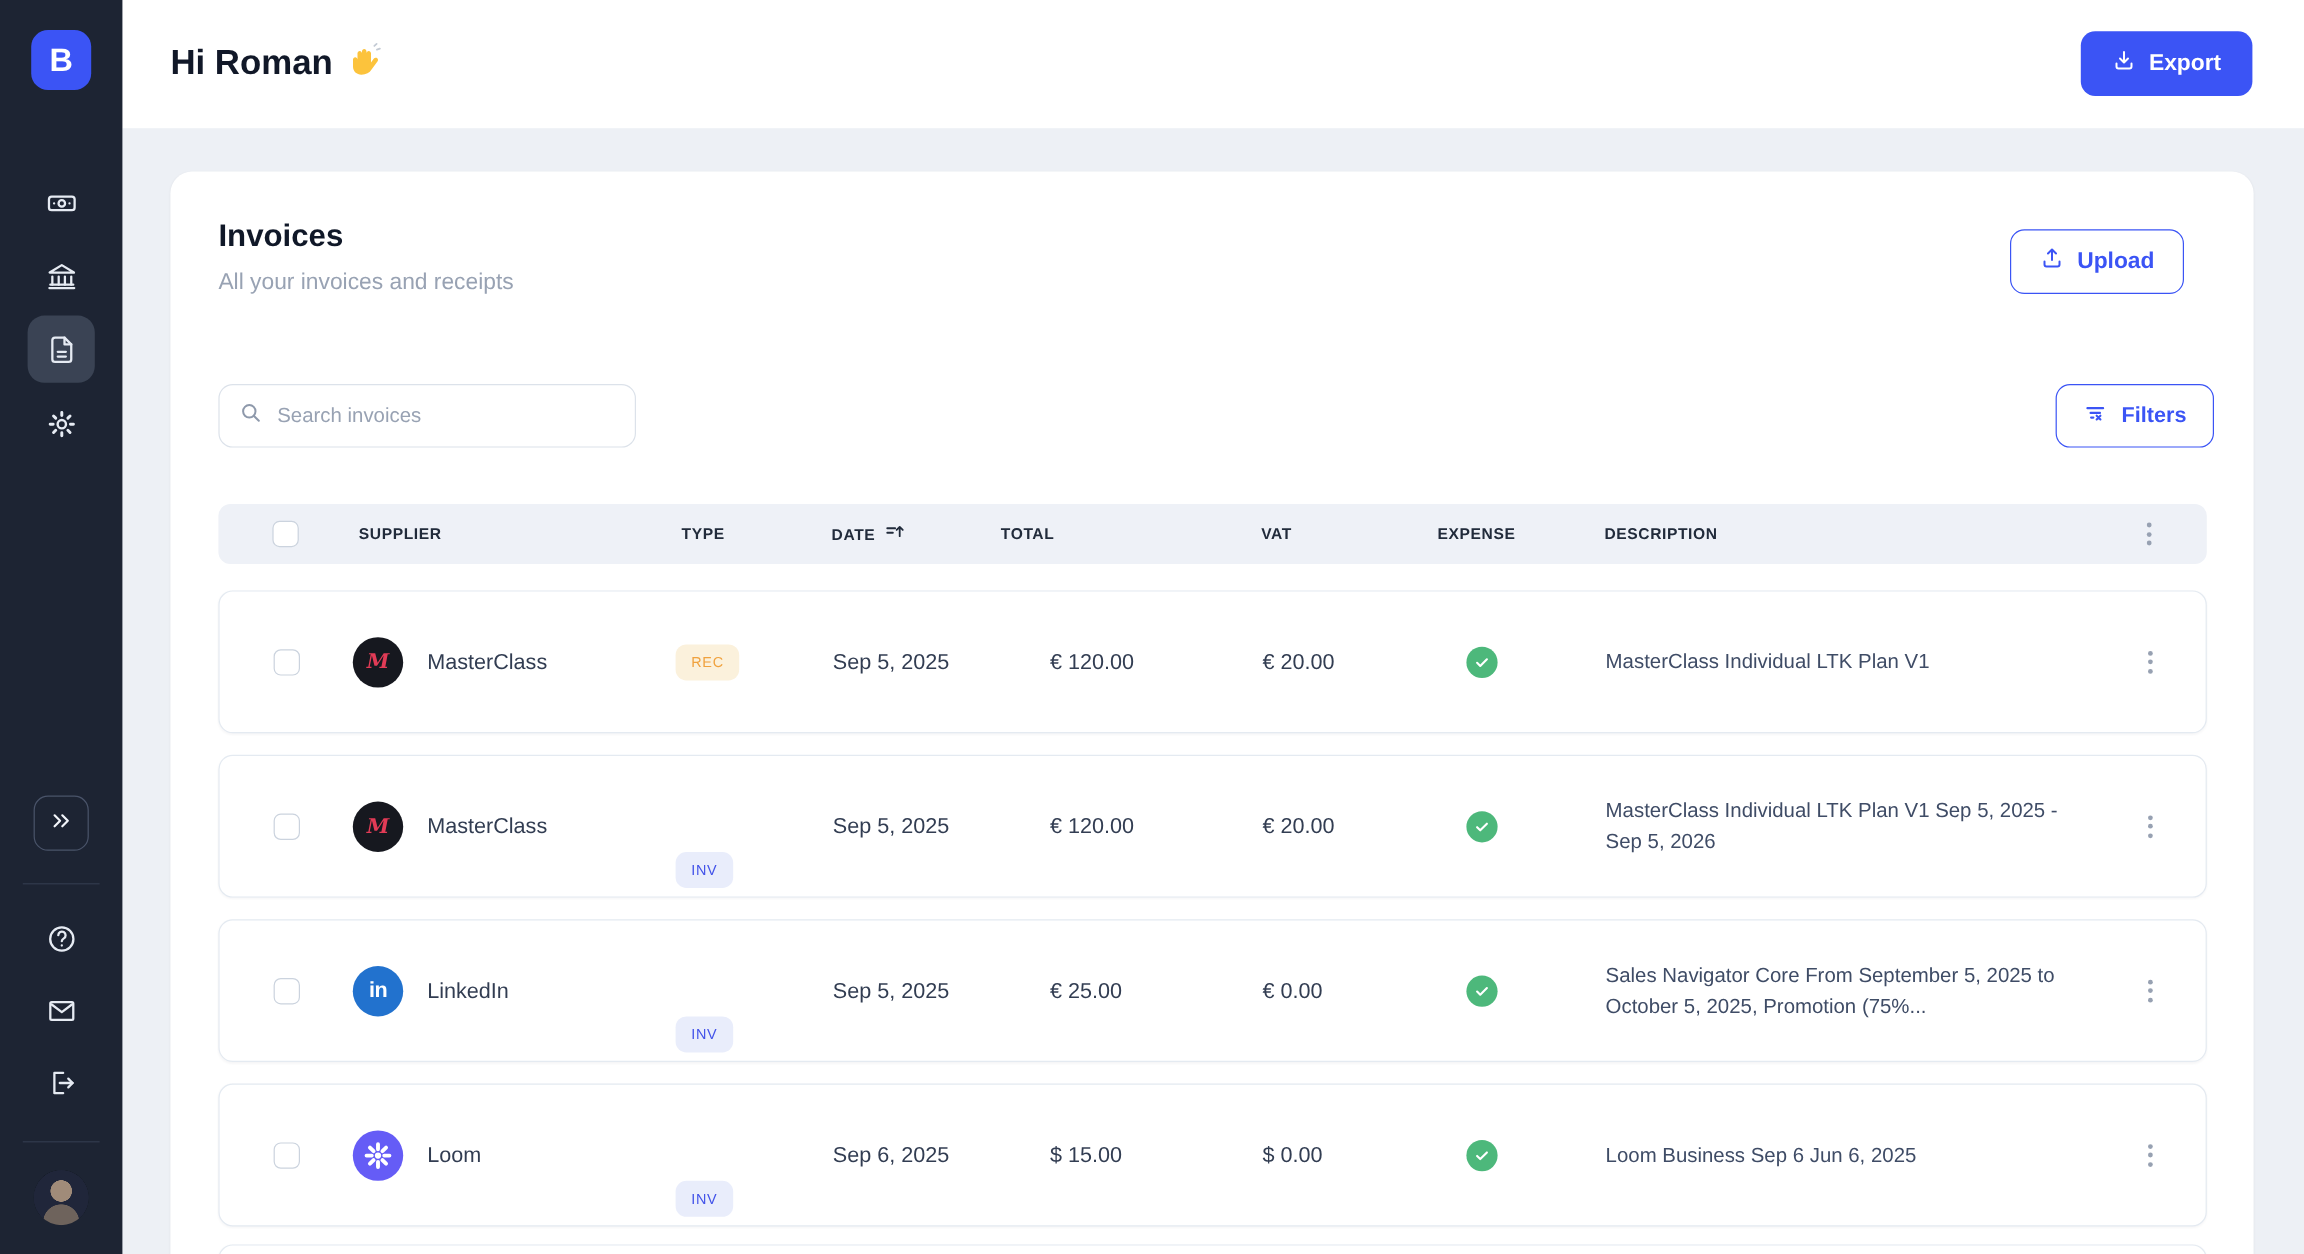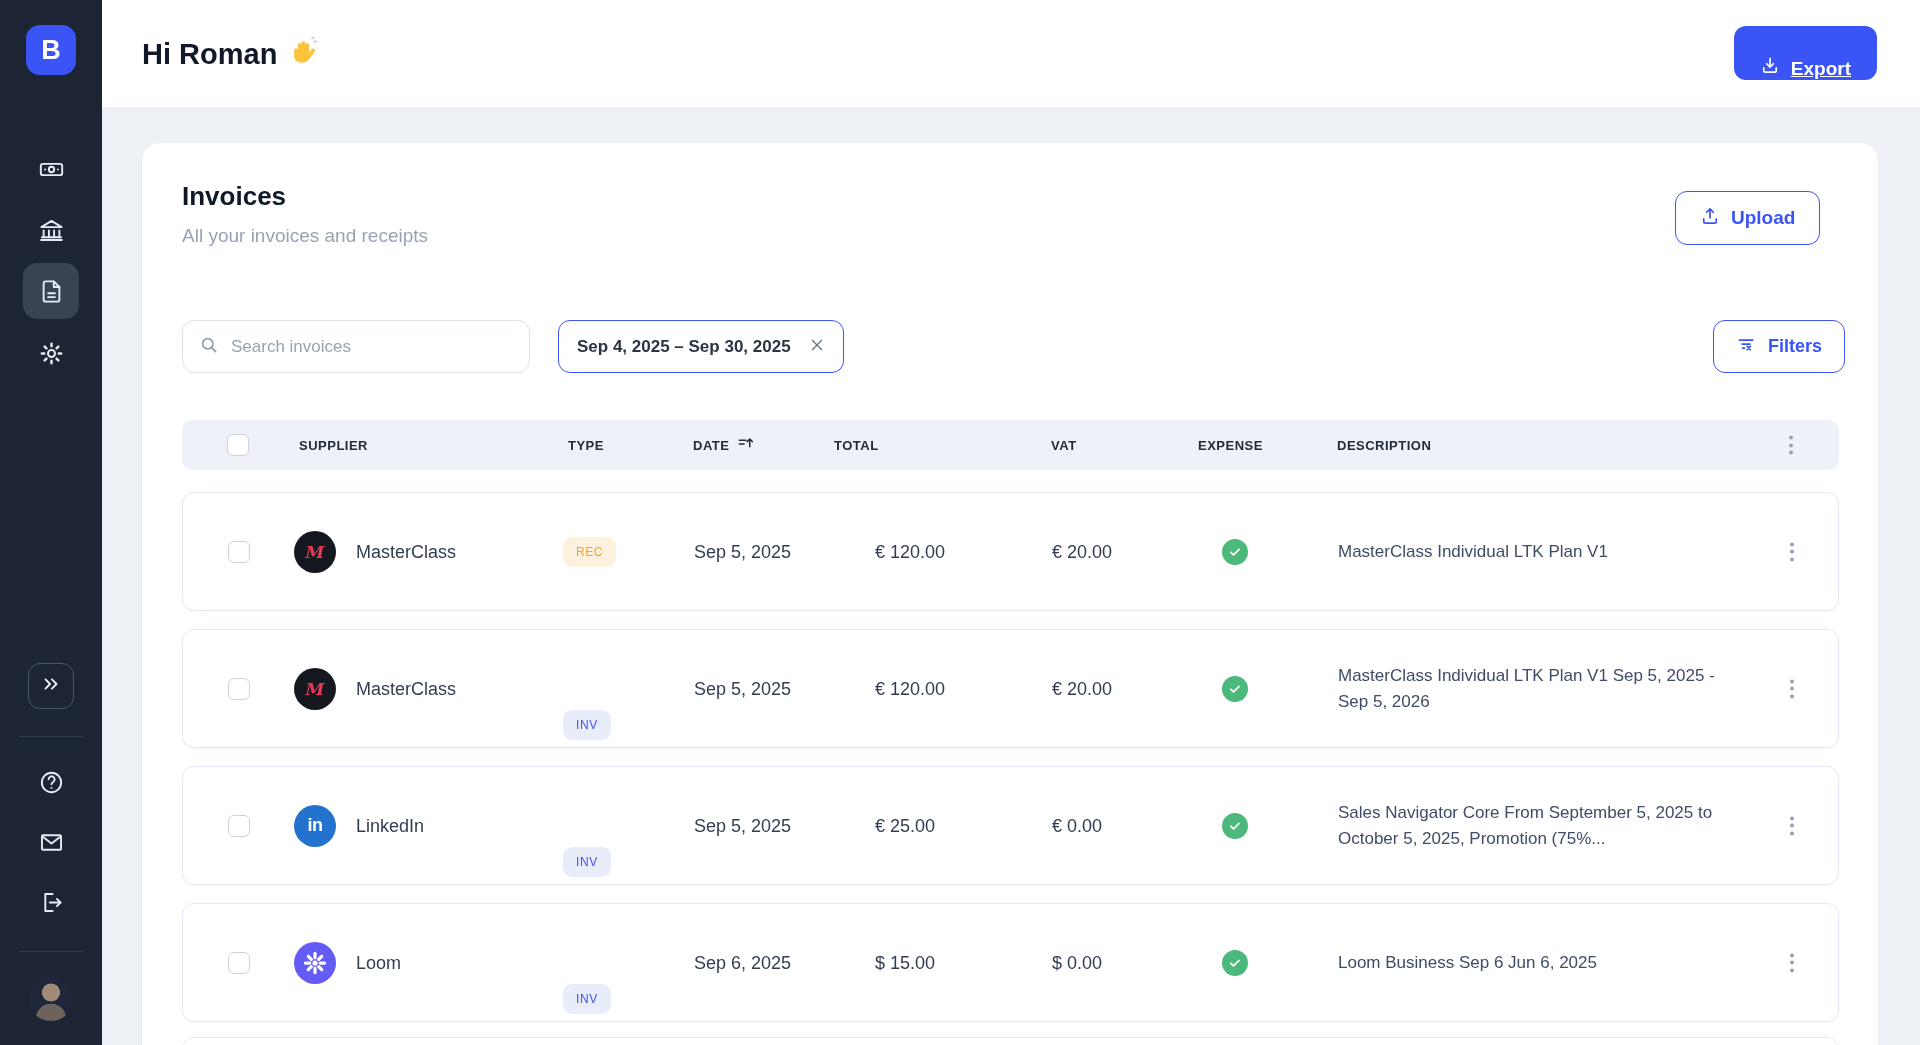--- a/index.html
+++ b/index.html
@@ -29,22 +29,22 @@
       radial-gradient(circle at 50% 95%, #6E635C 0 30%, rgba(110,99,92,0) 31%),
       radial-gradient(circle at 50% 50%, #20263A 0 70%, #10151F 71%);
   }
 
   
   .topbar { position:absolute; left:102px; top:0; width:1818px; height:107px; background:#fff; }
   .greeting { position:absolute; left:40px; top:50%; transform:translateY(-50%);
     display:flex; align-items:center; gap:12px; font-size:29px; font-weight:800; color:#111828; }
   .btn-primary { position:absolute; right:43px; top:26px; height:54px; padding:0 26px;
     background:#3B54F5; color:#fff; border:none; border-radius:12px; font-size:19px;
-    font-weight:700; display:flex; align-items:flex-end; gap:11px; cursor:pointer;
-    font-family:inherit;text-decoration:underline; }
+    font-weight:700; display:flex; align-items:center; gap:11px; cursor:pointer;
+    font-family:inherit; }
 
   
   .main { position:absolute; left:102px; top:107px; width:1818px; height:1020px;
     background:#EDF0F5; overflow:hidden; }
   .card { position:absolute; left:40px; top:36px; width:1736px; height:1200px;
     background:#fff; border-radius:18px; box-shadow:0 1px 2px rgba(16,24,40,.05); }
   .panel-title { position:absolute; left:40px; top:38px; font-size:26px; font-weight:700; color:#101828; }
   .panel-sub { position:absolute; left:40px; top:82px; font-size:19px; color:#98A2B3; }
   .btn-outline { position:absolute; display:flex; align-items:center; gap:11px;
     background:#fff; color:#3B54F5; border:1.5px solid #3B54F5; border-radius:12px;
@@ -219,27 +219,20 @@
 
   <div class="search-box">
     <span>
       <svg width="20" height="20" viewBox="0 0 24 24" fill="none" stroke="#8E99AB" stroke-width="2" stroke-linecap="round">
         <circle cx="10.5" cy="10.5" r="6.2"></circle>
             <path d="M15.2 15.2L20 20"></path>
       </svg></span>
     <input type="text" placeholder="Search invoices" style="">
   </div>
 
-  <div class="date-chip">
-    <span class="txt">Sep 4, 2025 – Sep 30, 2025</span>
-    <span>
-      <svg width="16" height="16" viewBox="0 0 24 24" fill="none" stroke="#6B7586" stroke-width="2" stroke-linecap="round">
-        <path d="M5 5l14 14M19 5L5 19"></path>
-      </svg></span>
-  </div>
 
   <button class="btn-outline filters-btn">
     <span>
       <svg width="21" height="21" viewBox="0 0 24 24" fill="none" stroke="#3B54F5" stroke-width="2" stroke-linecap="round">
         <path d="M4 7h15M7 11.5h9"></path>
             <path d="M7.5 16h2.2"></path>
             <path d="M12.8 14.2l3.6 3.6M16.4 14.2l-3.6 3.6"></path>
       </svg></span>
     <span>Filters</span>
   </button>

